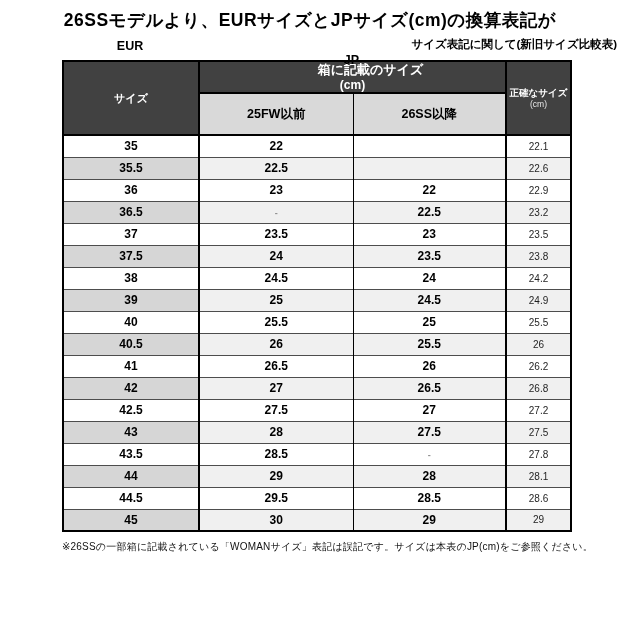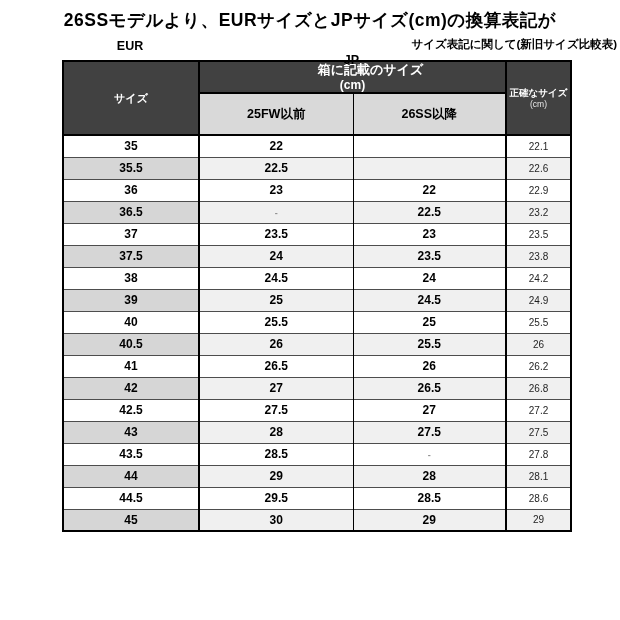--- a/index.html
+++ b/index.html
@@ -220,13 +220,14 @@
       <tr class="alt">
         <td class="c0 v1">45</td>
         <td class="c1 v2">30</td>
         <td class="c2 v3">29</td>
         <td class="c3">29</td>
       </tr>
     </tbody>
 </table>
 
 <div class="footnotes">
+  <div>※26SSの一部箱に記載されている「WOMANサイズ」表記は誤記です。サイズは本表のJP(cm)をご参照ください。</div>
 </div>
 
 </body></html>

